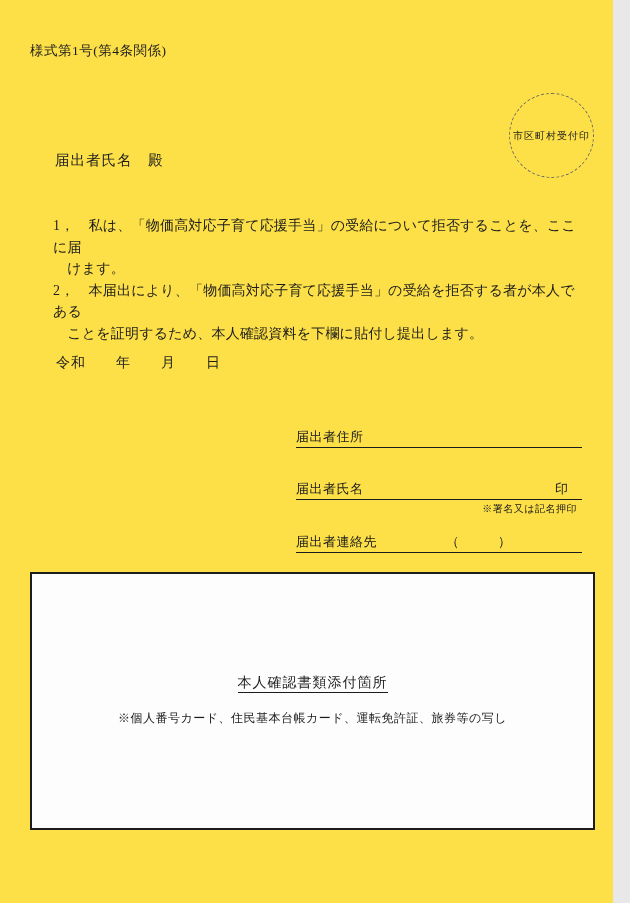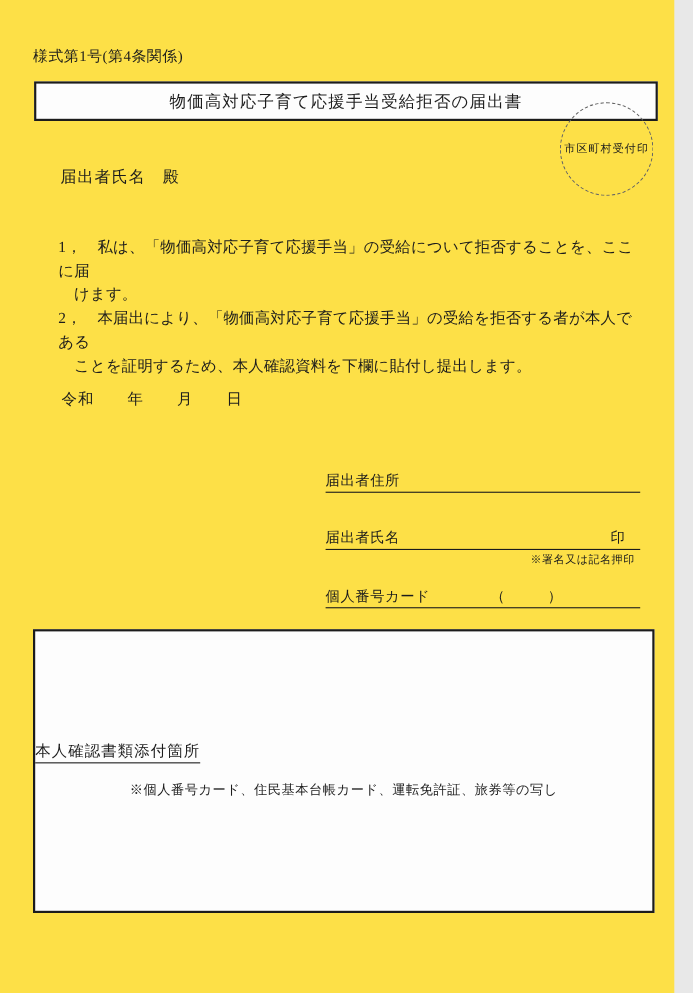--- a/index.html
+++ b/index.html
@@ -126,21 +126,21 @@
     width: 561px;
     height: 254px;
     border: 2px solid #1c1c1c;
     background: #fdfdfd;
   }
   .attachment-heading {
     position: absolute;
     top: 100px;
     left: 0;
     width: 100%;
-    text-align: left;
+    text-align: center;
     font-size: 14px;
     letter-spacing: 1px;
     font-family: Liberation Serif, serif;
   }
   .attachment-heading span {
     border-bottom: 1px solid #1c1c1c;
     padding-bottom: 2px;
   }
   .attachment-note {
     position: absolute;
@@ -152,23 +152,20 @@
     letter-spacing: 0.5px;
   }
 </style>
 </head>
 <body>
 
 <div class="page">
 
   <div class="form-number">様式第1号(第4条関係)</div>
 
-  <div class="title-box">
-    <span class="title-text">物価高対応子育て応援手当受給拒否の届出書</span>
-  </div>
 
   <div class="stamp-circle">
     <span>市区町村</span>
     <span>受付印</span>
   </div>
 
   <div class="addressee">届出者氏名　殿</div>
 
   <div class="clauses">
     <p>1，　私は、「物価高対応子育て応援手当」の受給について拒否することを、ここに届
@@ -184,21 +181,21 @@
     <span class="seal-mark">印</span>
   </div>
 
   <div class="field-row row-address">
     <span class="field-label">届出者住所</span>
   </div>
 
   <div class="seal-note">※署名又は記名押印</div>
 
   <div class="field-row row-contact">
-    <span class="field-label">個人番号カード</span>
+    <span class="field-label">届出者連絡先</span>
     <span class="contact-parens">（　　　）</span>
   </div>
 
   <div class="attachment-box">
     <div class="attachment-heading">
       <span>本人確認書類添付箇所</span>
     </div>
     <div class="attachment-note">※個人番号カード、住民基本台帳カード、運転免許証、旅券等の写し</div>
   </div>
 

